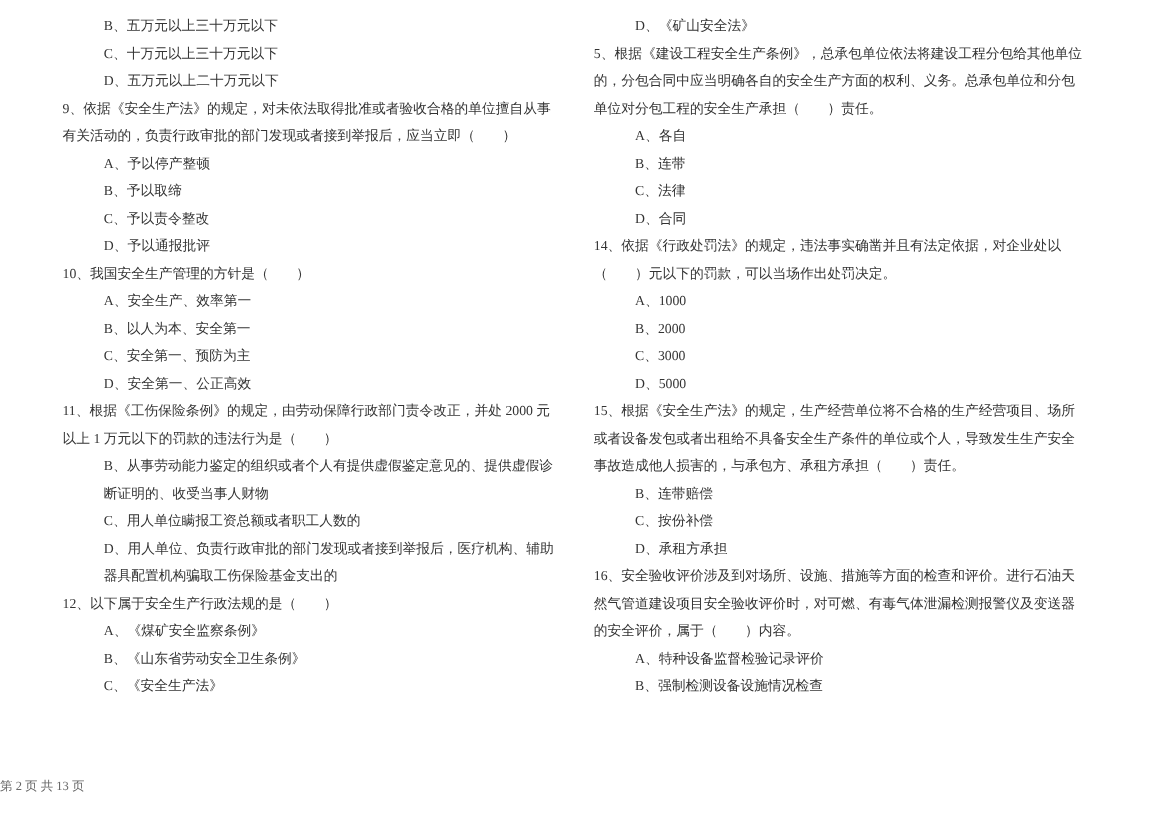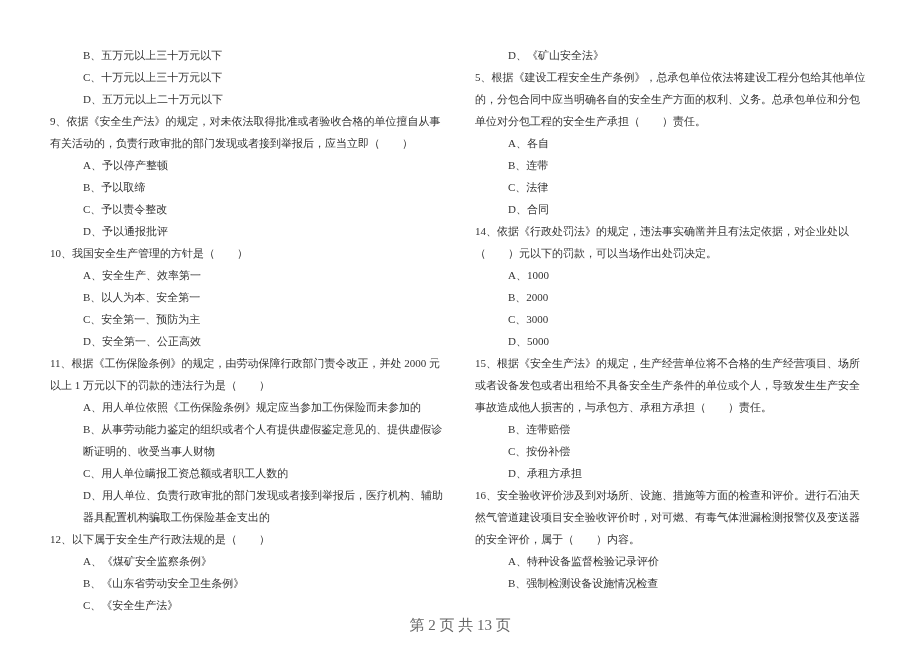--- a/index.html
+++ b/index.html
@@ -14,39 +14,37 @@
       color: #333;
       background: #fff;
       width: 920px;
       height: 650px;
       padding: 10px 50px 30px 50px;
       position: relative;
     }
     .page-content {
       display: flex;
       gap: 30px;
-      margin-top: 34px;
     }
     .column {
       flex: 1;
       width: 50%;
     }
     .option {
       padding-left: 3em;
     }
     .question {
       padding-left: 0;
     }
     .footer {
       position: absolute;
       bottom: 10px;
       left: 0;
       right: 0;
-      text-align: center;
-      font-size: 15px;
+      font-size: 10px;
       color: #666;
     }
   </style>
 </head>
 <body>
 
 <div class="page-content">
   <div class="column" id="left-col">
       <div class="option">B、五万元以上三十万元以下</div>
       <div class="option">C、十万元以上三十万元以下</div>
@@ -55,21 +53,20 @@
       <div class="option">A、予以停产整顿</div>
       <div class="option">B、予以取缔</div>
       <div class="option">C、予以责令整改</div>
       <div class="option">D、予以通报批评</div>
       <div class="question">10、我国安全生产管理的方针是（　　）</div>
       <div class="option">A、安全生产、效率第一</div>
       <div class="option">B、以人为本、安全第一</div>
       <div class="option">C、安全第一、预防为主</div>
       <div class="option">D、安全第一、公正高效</div>
       <div class="question">11、根据《工伤保险条例》的规定，由劳动保障行政部门责令改正，并处 2000 元以上 1 万元以下的罚款的违法行为是（　　）</div>
-      <div class="option">A、用人单位依照《工伤保险条例》规定应当参加工伤保险而未参加的</div>
       <div class="option">B、从事劳动能力鉴定的组织或者个人有提供虚假鉴定意见的、提供虚假诊断证明的、收受当事人财物</div>
       <div class="option">C、用人单位瞒报工资总额或者职工人数的</div>
       <div class="option">D、用人单位、负责行政审批的部门发现或者接到举报后，医疗机构、辅助器具配置机构骗取工伤保险基金支出的</div>
       <div class="question">12、以下属于安全生产行政法规的是（　　）</div>
       <div class="option">A、《煤矿安全监察条例》</div>
       <div class="option">B、《山东省劳动安全卫生条例》</div>
       <div class="option">C、《安全生产法》</div>
     </div>
   <div class="column" id="right-col">
       <div class="option">D、《矿山安全法》</div>

